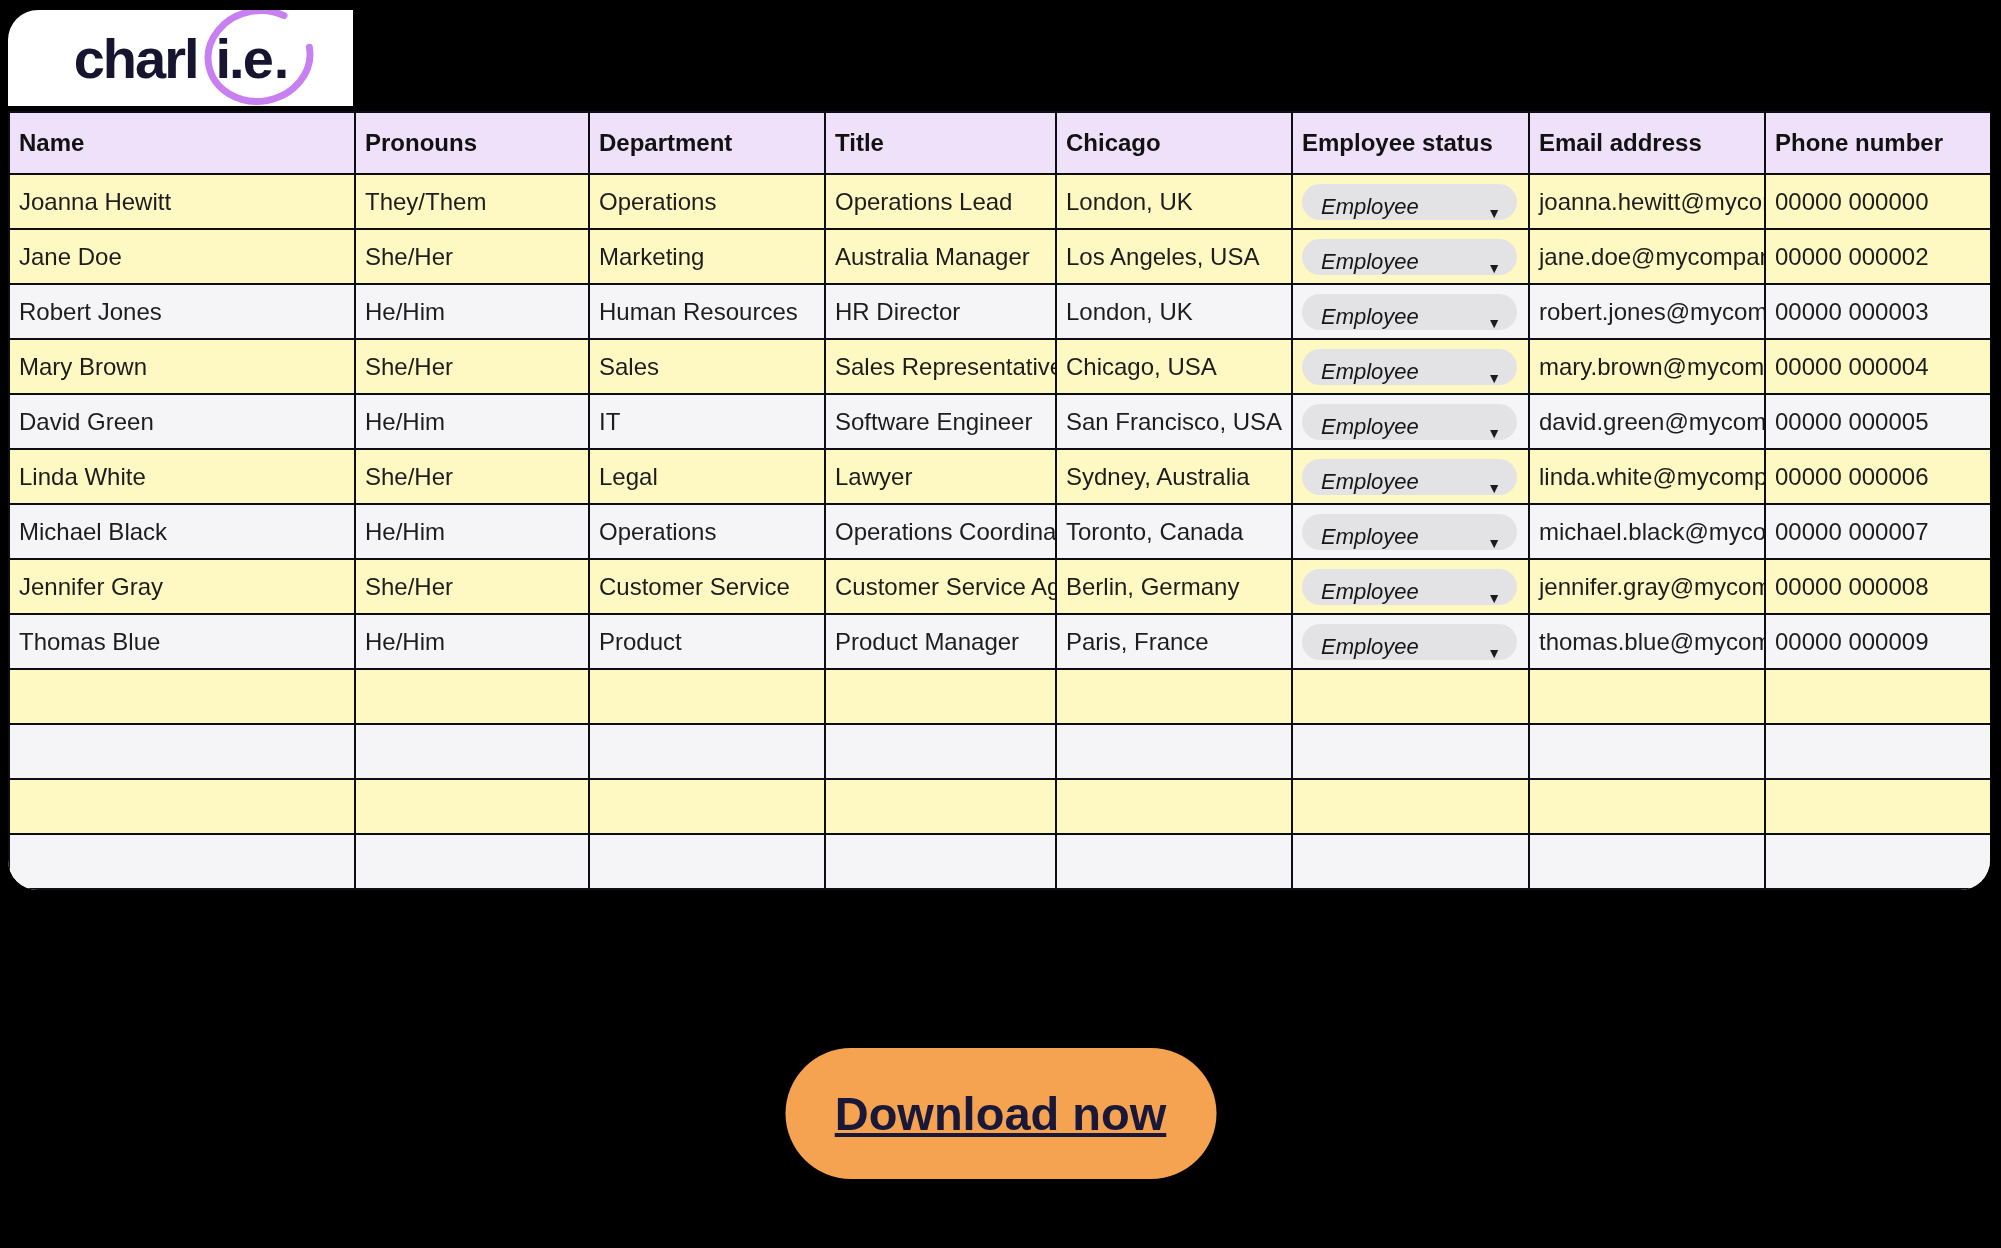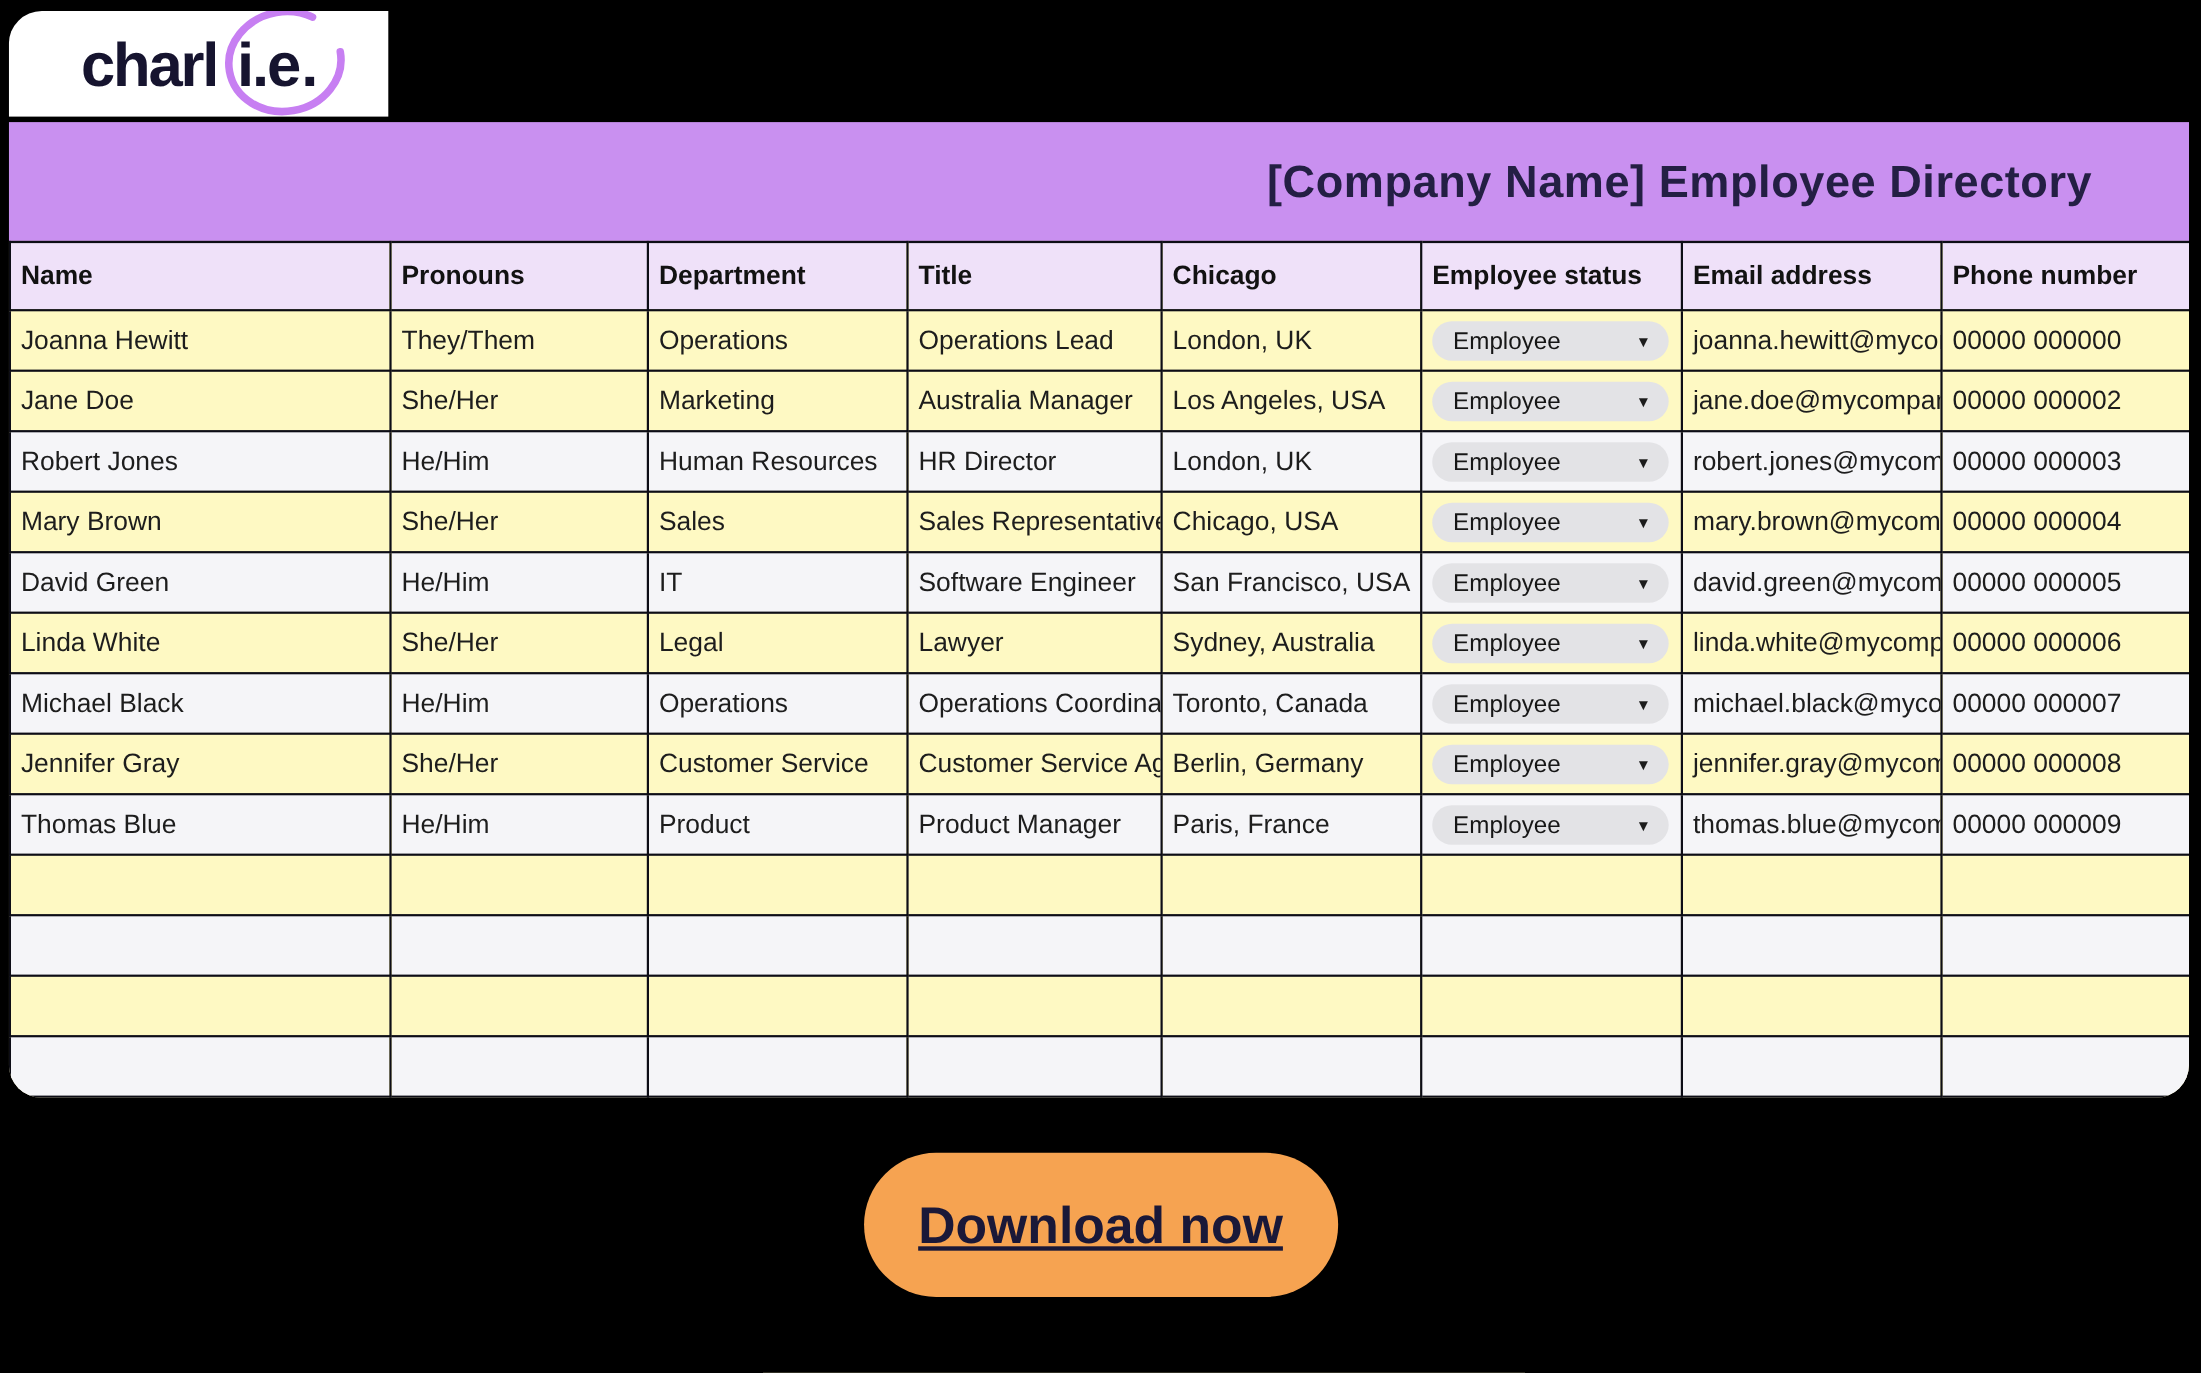--- a/index.html
+++ b/index.html
@@ -41,23 +41,23 @@
   th,td{
     border:2px solid var(--grid); overflow:hidden; white-space:nowrap;
     vertical-align:middle; text-align:left;
   }
   th{height:62px; background:var(--lavender); font-size:24px; font-weight:bold; color:#121212; padding:0 4px 0 9px;}
   td{height:55px; font-size:24px; color:#1d1d1d; padding:0 4px 0 9px;}
   tr.banded td{background:var(--band);}
   td.status-cell{padding:0;}
 
   .pill{
-    display:flex; align-items:center; justify-content:space-between;
+    display:flex; align-items:flex-end; justify-content:space-between;
     background:var(--pill); border-radius:18px; height:36px;
-    margin:0 11px 0 9px; padding:0 16px 0 19px; cursor:pointer;
+    margin:0 11px 0 9px; padding:0 16px 0 19px; cursor:pointer;font-style:italic;
   }
   .pill .pill-label{font-size:22px; color:#161616;}
   .pill .arrow{font-size:14px; color:#1c1c1c; line-height:1;}
 
   
   .download-btn{
     position:absolute; top:1048px; left:50%; transform:translateX(-50%);
     width:431px; height:131px; border:none; border-radius:66px;
     background:var(--orange); color:var(--navy);
     font-family:"Liberation Sans", sans-serif; font-size:47px; font-weight:600;
@@ -76,23 +76,20 @@
           <span class="logo-circled"><span>i.e</span><svg class="logo-circle-svg" viewBox="0 0 120 104">
               <ellipse cx="60" cy="52" rx="52" ry="46" fill="none" stroke="#C77FF2" stroke-width="7" stroke-linecap="round" stroke-dasharray="265 43"></ellipse>
             </svg></span>
           <span>.</span>
       </div>
     </div>
   </div>
 
   <div class="strip-gap"></div>
 
-  <div class="title-bar">
-    <h1>[Company Name] Employee Directory</h1>
-  </div>
 
   <table>
     <colgroup>
       <col class="c-name">
         <col class="c-pron">
         <col class="c-dept">
         <col class="c-title">
       <col class="c-loc">
         <col class="c-status">
         <col class="c-email">

